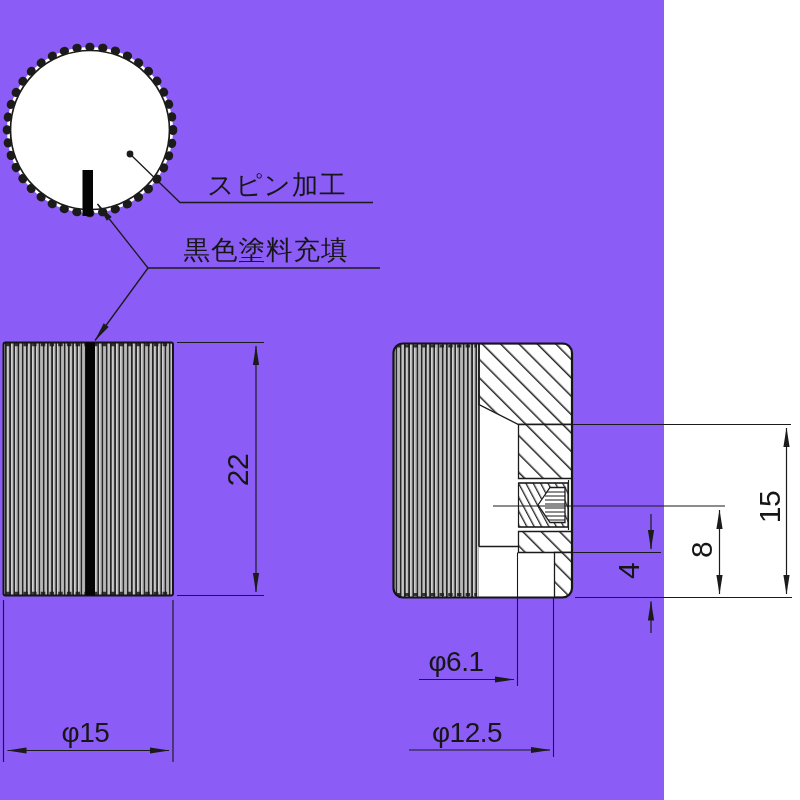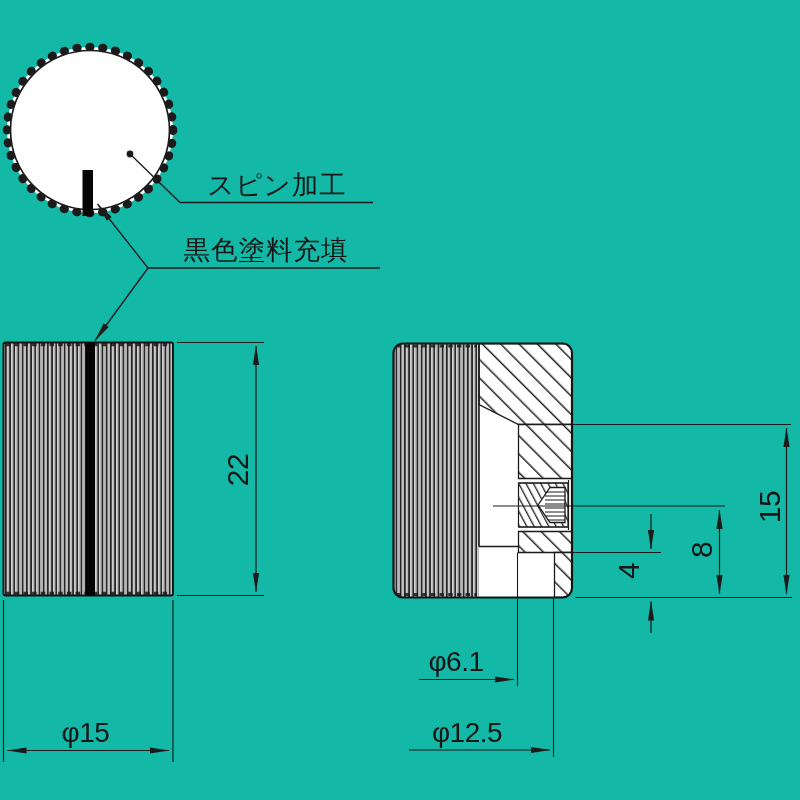--- a/index.html
+++ b/index.html
@@ -1,16 +1,16 @@
 <!DOCTYPE html>
 <html><head>
 <meta charset="utf-8">
 <style>
   html,body{margin:0;padding:0;background:#ffffff;width:800px;height:800px;overflow:hidden;}
-  .canvas{position:relative;width:800px;height:800px;background:#14b8a6;}
+  .canvas{position:relative;width:664px;height:800px;background:#8b5cf6;}
   svg{position:absolute;left:0;top:0;}
   text{fill:#161616;}
   .jp-label{font-family:"Liberation Sans","DejaVu Sans",sans-serif;font-size:26.5px;letter-spacing:1px;}
   .dim-num{font-family:"Liberation Sans","DejaVu Sans",sans-serif;font-size:30px;letter-spacing:-0.5px;}
   .dim-dia{font-family:"Liberation Sans","DejaVu Sans",sans-serif;font-size:28px;letter-spacing:-0.5px;}
 </style>
 </head>
 <body>
 
 <div class="canvas">

